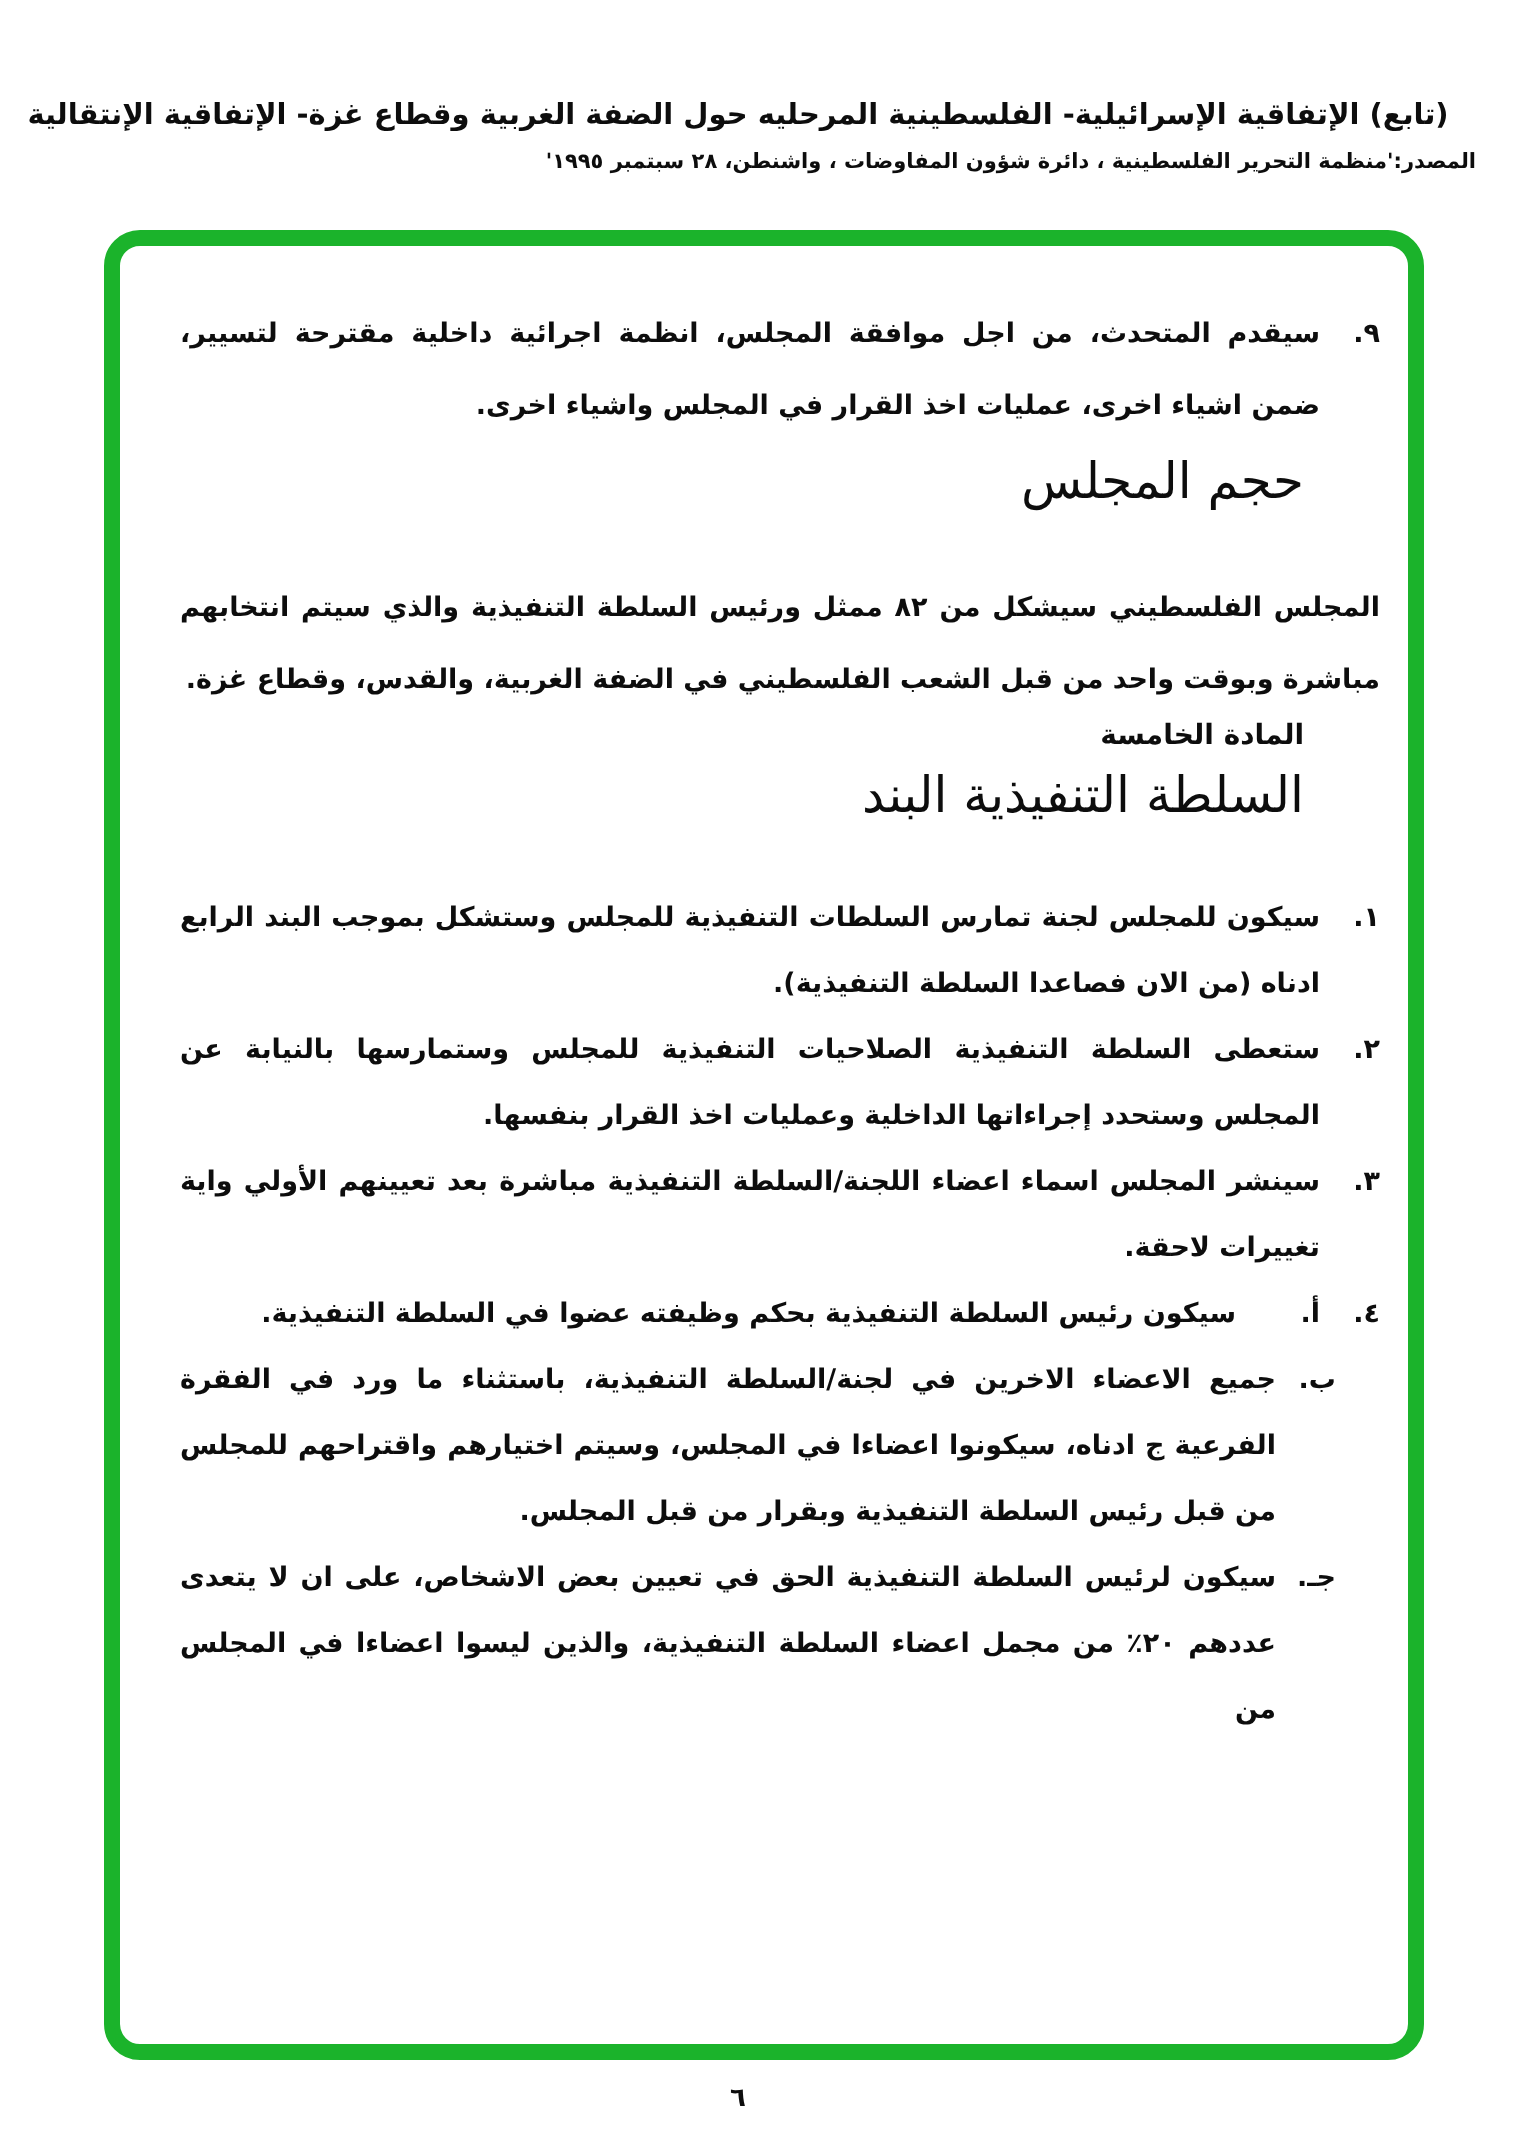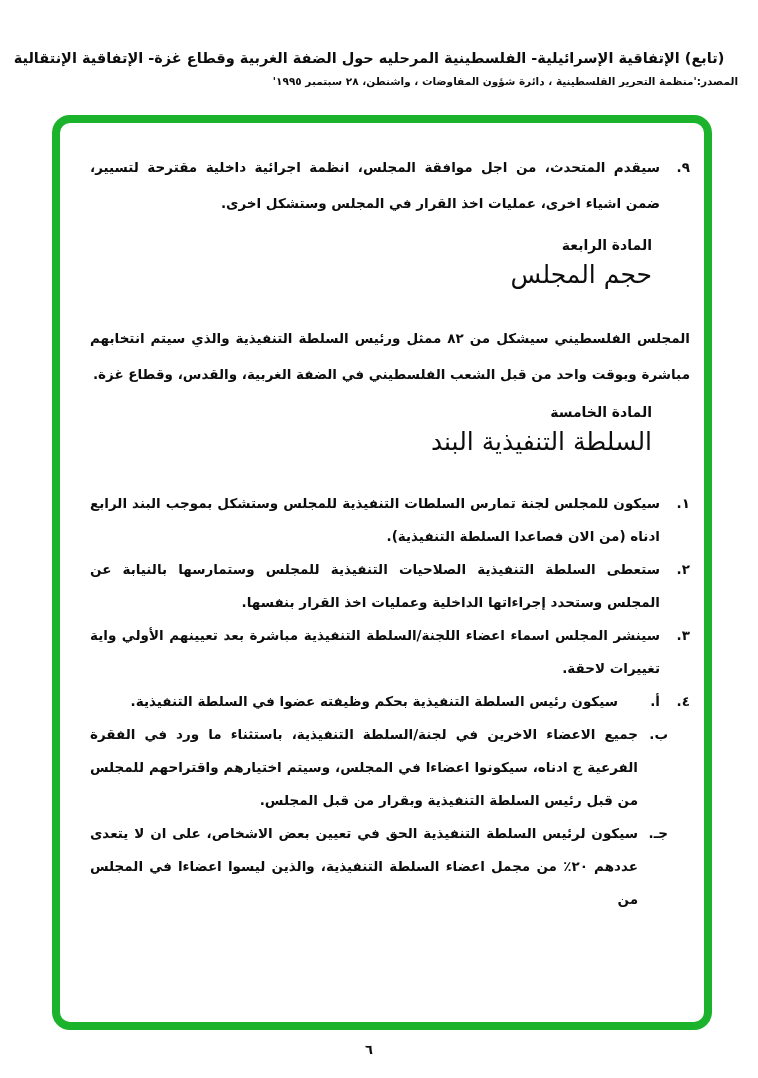--- a/index.html
+++ b/index.html
@@ -19,21 +19,21 @@
 
   .list-row { display:flex; font-size:13.5px; font-weight:bold; line-height:33px; }
   .list-row .marker { flex:0 0 30px; }
   .list-row .submarker { flex:0 0 42px; }
   .list-row .item-text { flex:1 1 auto; text-align:justify; text-justify:inter-word; }
 
   .item9 { line-height:36px; }
 
   .article-heading { font-size:14px; font-weight:bold; text-align:right; margin-right:38px; line-height:20px; }
   .heading-article4 { margin-top:14px; }
-  .heading-article5 { margin-top:10px; }
+  .heading-article5 { }
   .article-subheading { font-size:25px; font-weight:normal; text-align:right; margin-right:38px; margin-top:5px; line-height:30px; }
 
   .paragraph {
     margin-top:30px; font-size:13.5px; font-weight:bold; line-height:36px;
     text-align:justify; text-justify:inter-word;
   }
 
   .article5-list { margin-top:30px; }
   .row-sub { margin-right:22px; }
 
@@ -46,24 +46,23 @@
 
   <div class="doc-header">
     <div class="doc-title">(تابع) الإتفاقية الإسرائيلية- الفلسطينية المرحليه حول الضفة الغربية وقطاع غزة- الإتفاقية الإنتقالية</div>
     <div class="doc-source">المصدر:'منظمة التحرير الفلسطينية ، دائرة شؤون المفاوضات ، واشنطن، ٢٨ سبتمبر ١٩٩٥'</div>
   </div>
 
   <div class="green-box" style="border-color: rgb(27, 179, 43);">
 
     <div class="list-row item9">
       <span class="marker">٩.</span>
-      <div class="item-text">سيقدم المتحدث، من اجل موافقة المجلس، انظمة اجرائية داخلية مقترحة لتسيير، ضمن اشياء اخرى، عمليات اخذ القرار في المجلس وستشكل اخرى.</div>
+      <div class="item-text">سيقدم المتحدث، من اجل موافقة المجلس، انظمة اجرائية داخلية مقترحة لتسيير، ضمن اشياء اخرى، عمليات اخذ القرار في المجلس واشياء اخرى.</div>
     </div>
 
-    <div class="article-heading heading-article4">المادة الرابعة</div>
     <div class="article-subheading">حجم المجلس</div>
     <div class="paragraph">المجلس الفلسطيني سيشكل من ٨٢ ممثل ورئيس السلطة التنفيذية والذي سيتم انتخابهم مباشرة وبوقت واحد من قبل الشعب الفلسطيني في الضفة الغربية، والقدس، وقطاع غزة.</div>
 
     <div class="article-heading heading-article5">المادة الخامسة</div>
     <div class="article-subheading">السلطة التنفيذية البند</div>
 
     <div class="article5-list">
 
       <div class="list-row">
         <span class="marker">١.</span>

